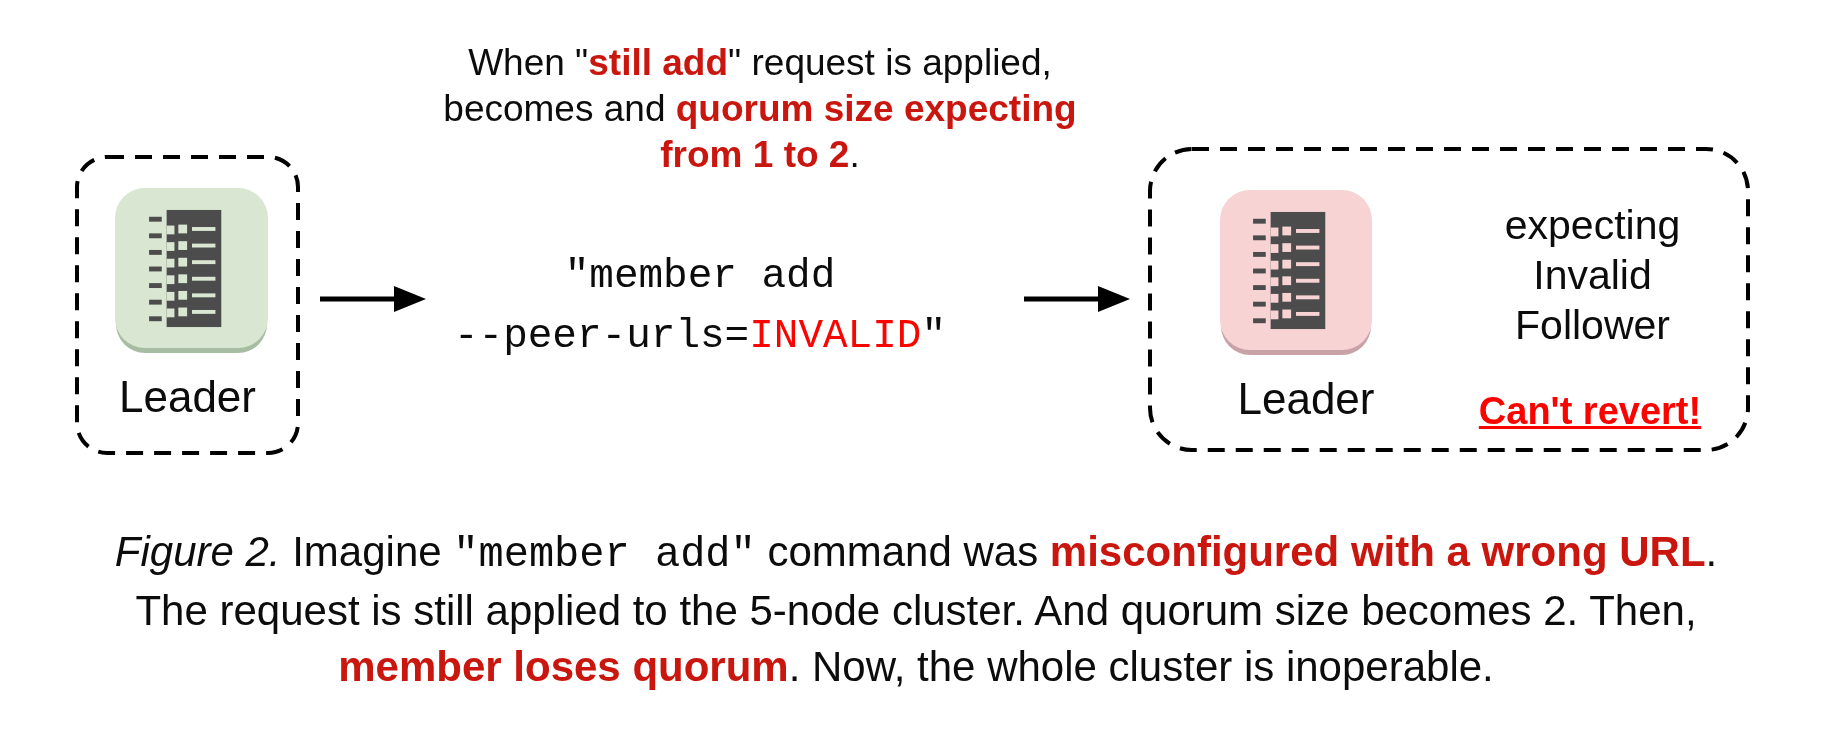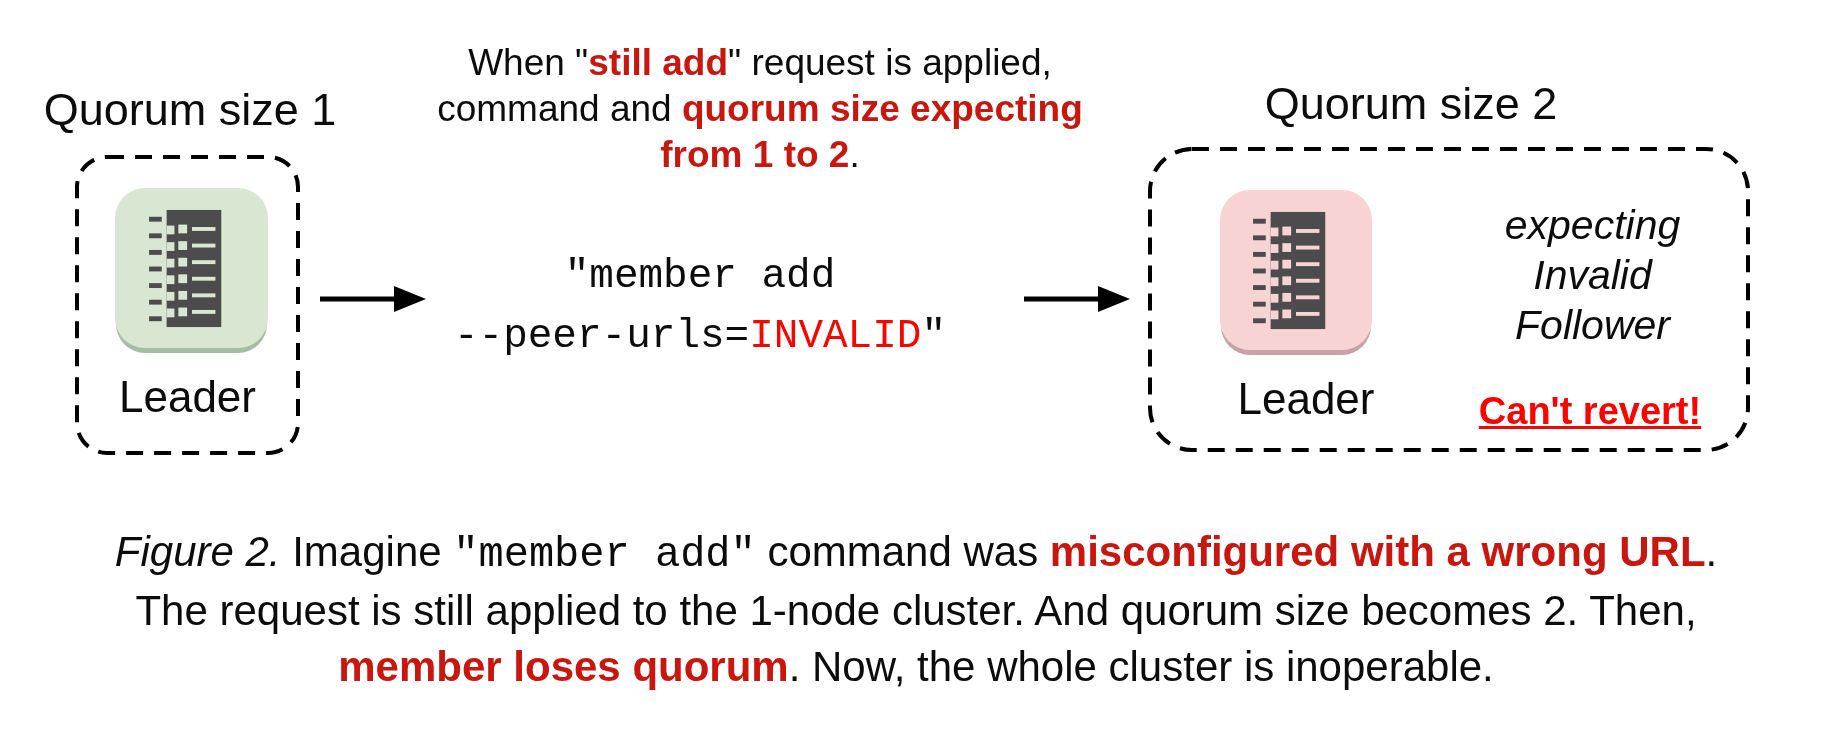--- a/index.html
+++ b/index.html
@@ -20,39 +20,38 @@
   .badge{border-radius:30px; }
   .badge.green{background:var(--green-node-fill); box-shadow:0 6px 0 -1px var(--green-node-edge);}
   .badge.pink{background:var(--pink-node-fill); box-shadow:0 6px 0 -1px var(--pink-node-edge);}
   .badge{display:flex; align-items:center; justify-content:center;}
   .server-icon{width:86px; height:121px; display:block;}
   .icon-dark{fill:var(--icon-dark);}
   .badge.green .icon-hole{fill:var(--green-node-fill);}
   .badge.pink .icon-hole{fill:var(--pink-node-fill);}
   .annotation{font-size:37px; line-height:46px;}
   .command{font-family:"Liberation Mono", monospace; font-size:41px; line-height:60px; white-space:nowrap;}
-  .expecting{font-size:41px; line-height:50px; font-style:italic;}
+  .expecting{font-size:41px; line-height:50px; }
   .warning{font-size:38px; font-weight:bold; color:var(--bright-red); white-space:nowrap;text-decoration:underline;}
   .caption{font-size:42px; line-height:56px;}
   .seg-plain{}
   .seg-em{font-weight:bold; color:var(--emphasis-red);}
   .seg-code{font-family:"Liberation Mono", monospace;}
   .seg-code-red{font-family:"Liberation Mono", monospace; color:var(--bright-red);}
   .seg-italic{font-style:italic;}
   .dashed-box{overflow:visible;}
   .dashed-box rect{fill:none; stroke:#000; stroke-width:4; stroke-dasharray:17 11;}
   .arrow line{stroke:var(--arrow-black); stroke-width:5;}
   .arrow polygon{fill:var(--arrow-black);}
 </style>
 </head>
 <body>
 
 <div class="canvas">
 
-  <div class="abs ctr cluster-title" style="left:35px; top:84px; width:310px;">Quorum size 1</div>
 
   <svg class="abs dashed-box" style="left:75px; top:155px;" width="225" height="300">
     <rect x="2" y="2" width="221" height="296" rx="30" ry="30"></rect>
   </svg>
 
   <div class="abs badge green" style="left:115px; top:188px; width:153px; height:160px;">
     <svg class="server-icon" viewBox="0 0 88 124">
       <rect class="icon-dark" x="0" y="9" width="13" height="5"></rect>
       <rect class="icon-dark" x="0" y="26" width="13" height="5"></rect>
       <rect class="icon-dark" x="0" y="43" width="13" height="5"></rect>
@@ -83,35 +82,34 @@
   </div>
   <div class="abs ctr node-label" style="left:75px; top:372px; width:225px;">Leader</div>
 
   <svg class="abs arrow" style="left:318px; top:284px;" width="110" height="30">
     <line x1="2" y1="15" x2="80" y2="15"></line>
     <polygon points="76,2 108,15 76,28"></polygon>
   </svg>
 
   <div class="abs ctr annotation" style="left:385px; top:40px; width:750px;">
     <div class="line"><span class="seg-plain">When "</span><span class="seg-em">still add</span><span class="seg-plain">" request is applied,</span></div>
-    <div class="line"><span class="seg-plain">command and </span><span class="seg-em">quorum size expecting</span></div>
+    <div class="line"><span class="seg-plain">becomes and </span><span class="seg-em">quorum size expecting</span></div>
     <div class="line"><span class="seg-em">from 1 to 2</span><span class="seg-plain">.</span></div>
   </div>
 
   <div class="abs ctr command" style="left:400px; top:246px; width:600px;">
     <div><span class="seg-code">"member add</span></div>
     <div><span class="seg-code">--peer-urls=</span><span class="seg-code-red">INVALID</span><span class="seg-code">"</span></div>
   </div>
 
   <svg class="abs arrow" style="left:1022px; top:284px;" width="110" height="30">
     <line x1="2" y1="15" x2="80" y2="15"></line>
     <polygon points="76,2 108,15 76,28"></polygon>
   </svg>
 
-  <div class="abs ctr cluster-title" style="left:1261px; top:78px; width:300px;">Quorum size 2</div>
 
   <svg class="abs dashed-box" style="left:1148px; top:147px;" width="602" height="305">
     <rect x="2" y="2" width="598" height="301" rx="42" ry="42"></rect>
   </svg>
 
   <div class="abs badge pink" style="left:1220px; top:190px; width:152px; height:160px;">
     <svg class="server-icon" viewBox="0 0 88 124">
       <rect class="icon-dark" x="0" y="9" width="13" height="5"></rect>
       <rect class="icon-dark" x="0" y="26" width="13" height="5"></rect>
       <rect class="icon-dark" x="0" y="43" width="13" height="5"></rect>
@@ -145,17 +143,17 @@
   <div class="abs ctr expecting" style="left:1440px; top:200px; width:305px;">
     <div>expecting</div>
     <div>Invalid</div>
     <div>Follower</div>
   </div>
 
   <div class="abs ctr warning" style="left:1440px; top:390px; width:300px;">Can't revert!</div>
 
   <div class="abs ctr caption" style="left:0px; top:524px; width:1832px;">
     <div><span class="seg-italic">Figure 2.</span><span class="seg-plain"> Imagine </span><span class="seg-code">"member add"</span><span class="seg-plain"> command was </span><span class="seg-em">misconfigured with a wrong URL</span><span class="seg-plain">.</span></div>
-    <div><span class="seg-plain">The request is still applied to the 1-node cluster. And quorum size becomes 2. Then,</span></div>
+    <div><span class="seg-plain">The request is still applied to the 5-node cluster. And quorum size becomes 2. Then,</span></div>
     <div><span class="seg-em">member loses quorum</span><span class="seg-plain">. Now, the whole cluster is inoperable.</span></div>
   </div>
 
 </div>
 
 </body></html>

